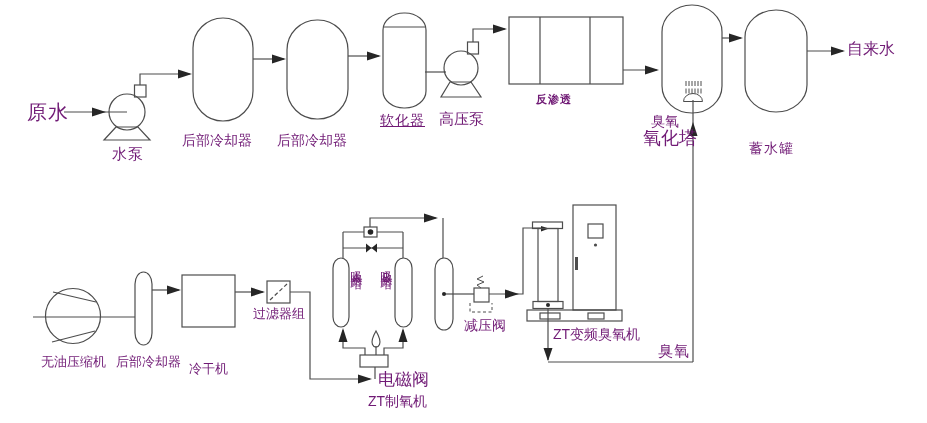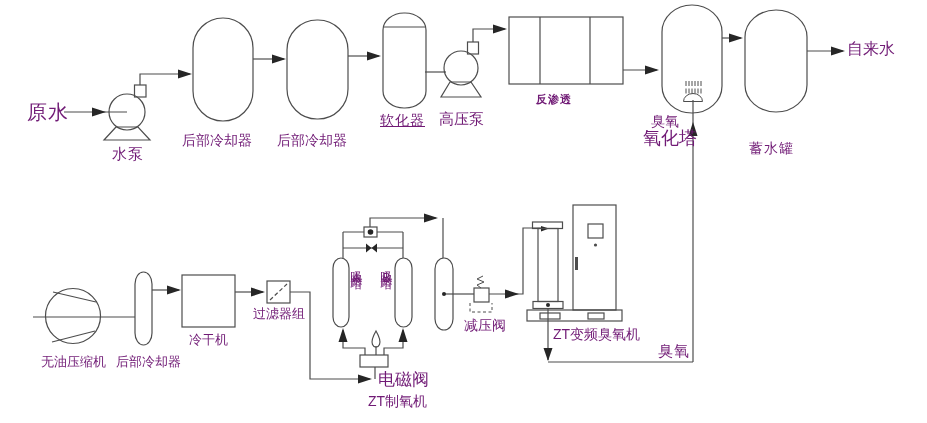--- a/index.html
+++ b/index.html
@@ -200,21 +200,21 @@
   <div class="lbl" style="left:643px; top:129px; font-size:18px;">氧化塔</div>
 
   <div class="lbl" style="left:749px; top:123px; font-size:14px; letter-spacing:1px;margin-top:18px;">蓄水罐</div>
 
   <div class="lbl" style="left:847px; top:41px; font-size:16px;">自来水</div>
 
   <div class="lbl" style="left:41px; top:355px; font-size:13px;">无油压缩机</div>
 
   <div class="lbl" style="left:116px; top:355px; font-size:13px;">后部冷却器</div>
 
-  <div class="lbl" style="left:189px; top:333px; font-size:13px;text-align:right;">冷干机</div>
+  <div class="lbl" style="left:189px; top:362px; font-size:13px;text-align:right;">冷干机</div>
 
   <div class="lbl" style="left:253px; top:307px; font-size:13px;">过滤器组</div>
 
   <div class="lbl vtext" style="left:350px; top:262px; height:66px;">吸附塔A</div>
 
   <div class="lbl vtext" style="left:380px; top:262px; height:66px;">吸附塔B</div>
 
   <div class="lbl" style="left:378px; top:371px; font-size:17px;">电磁阀</div>
 
   <div class="lbl" style="left:368px; top:394px; font-size:14px;">ZT制氧机</div>

